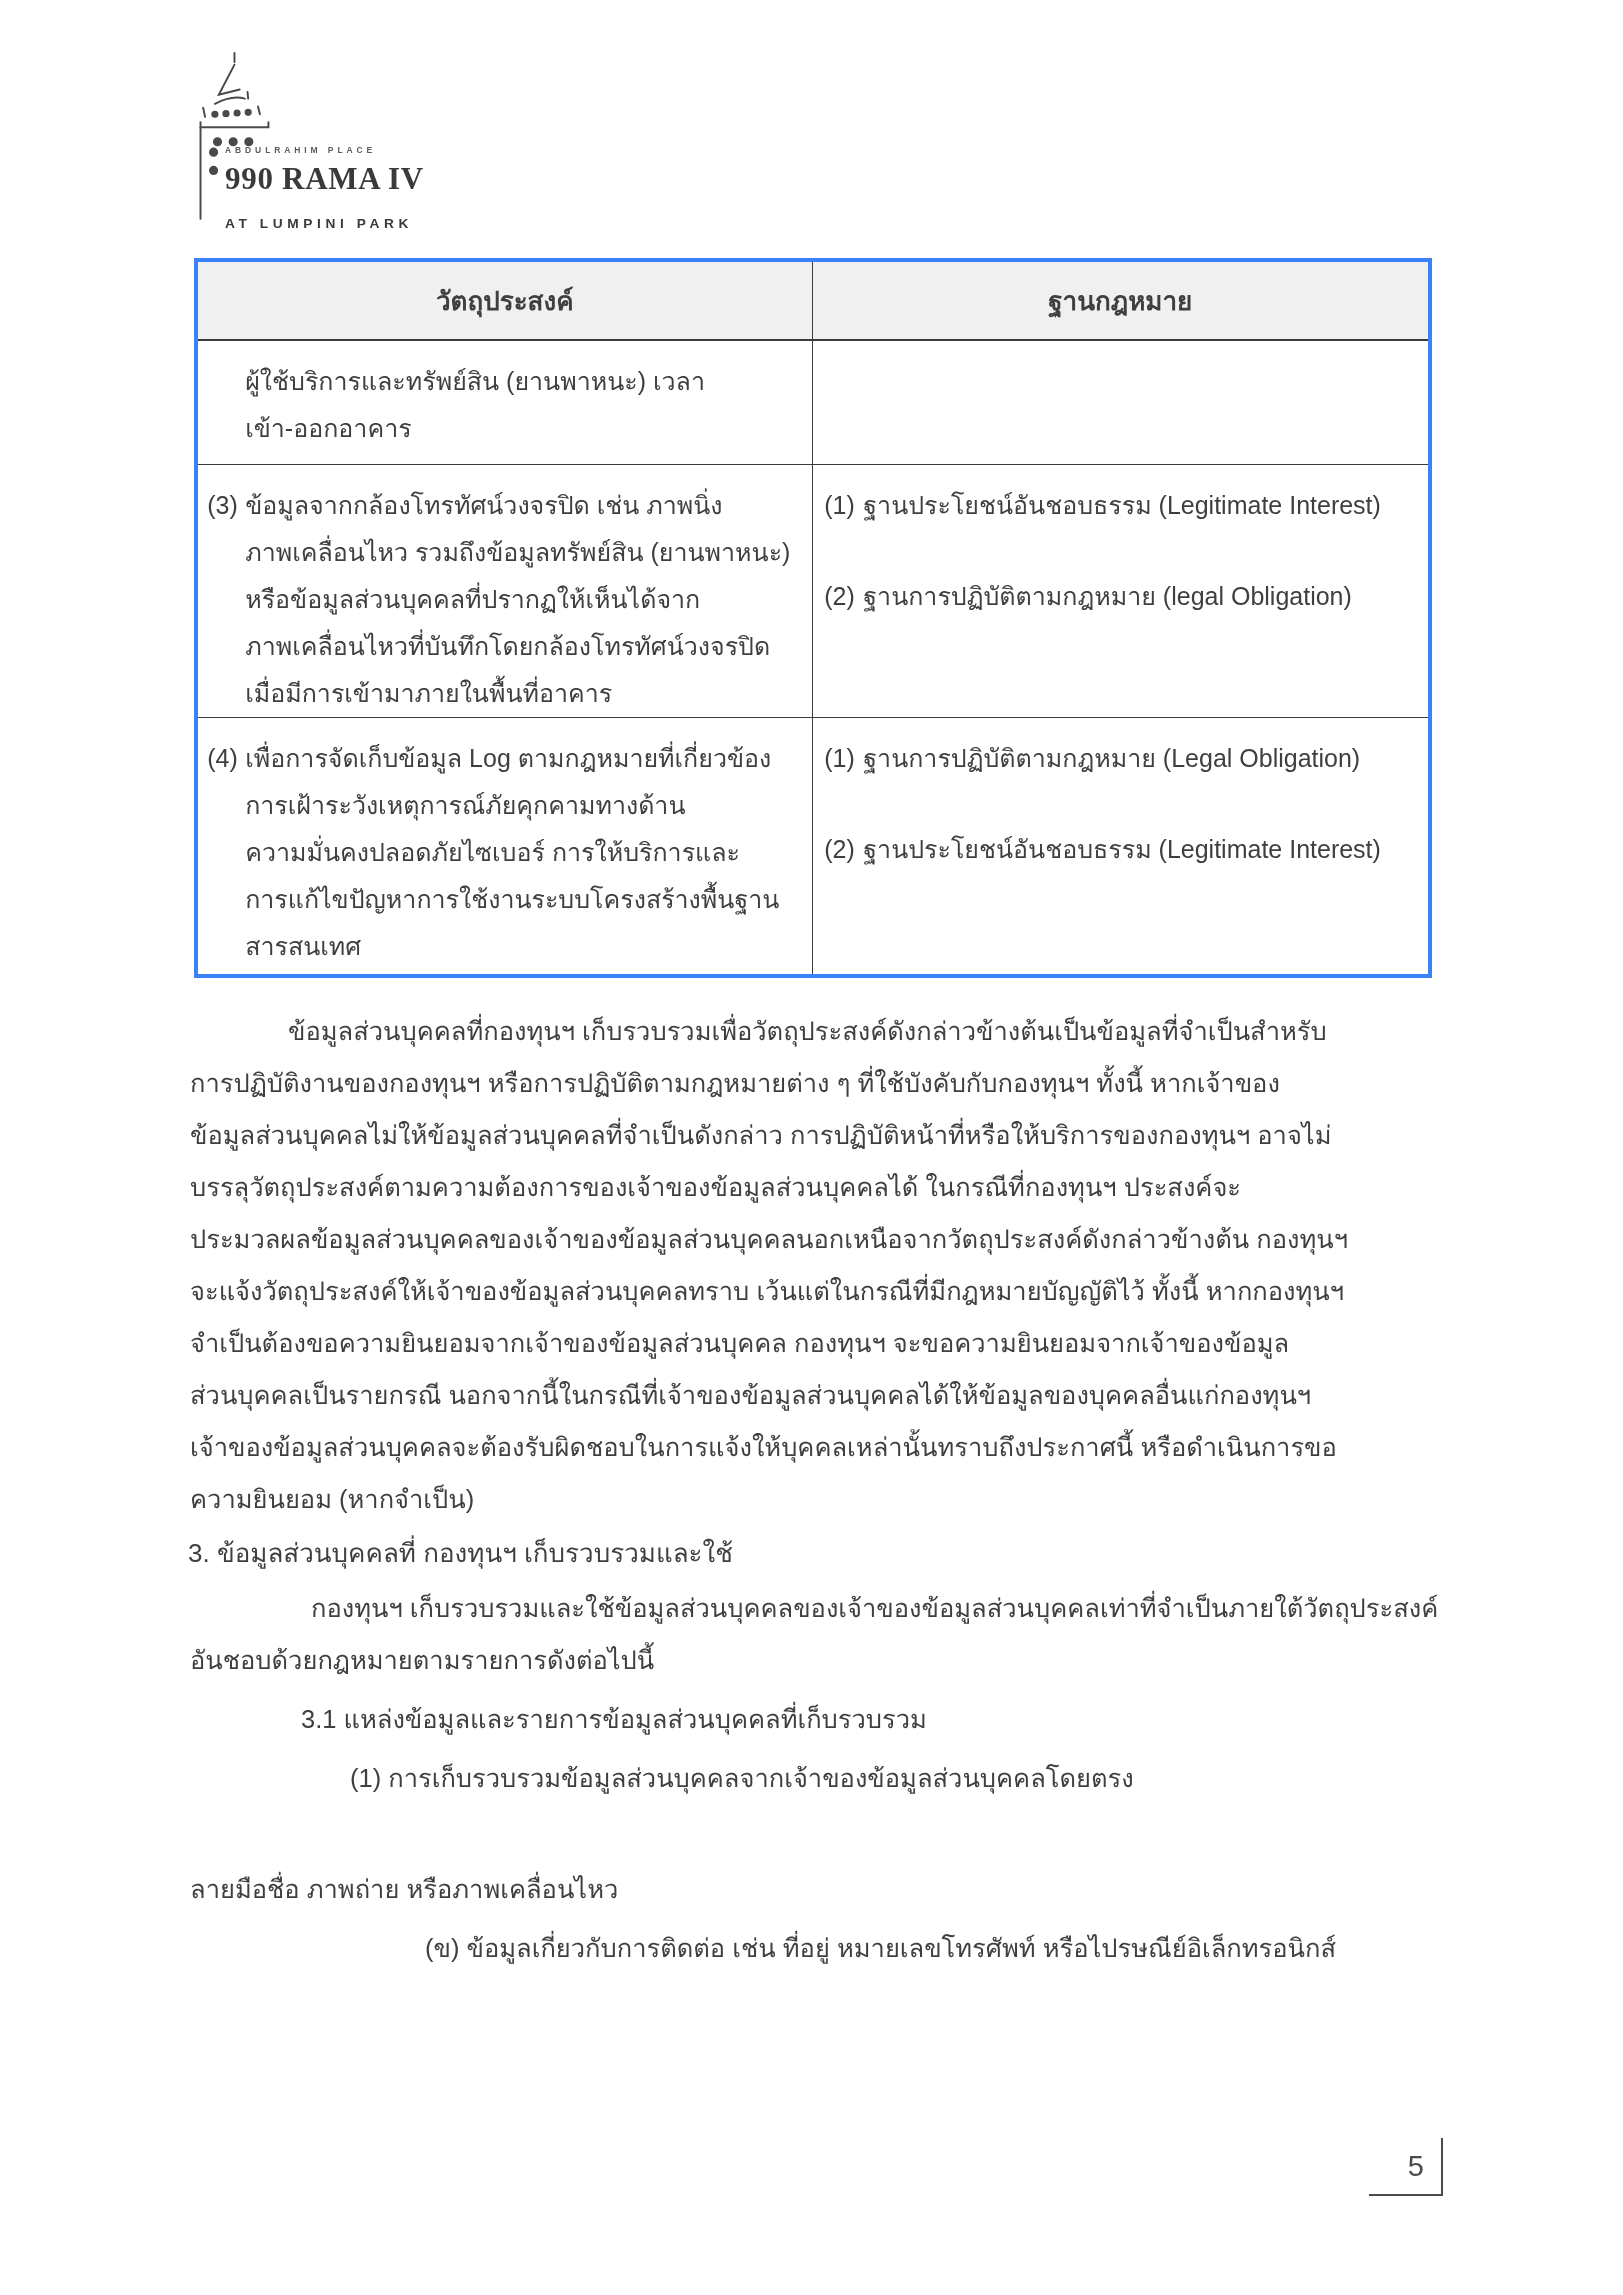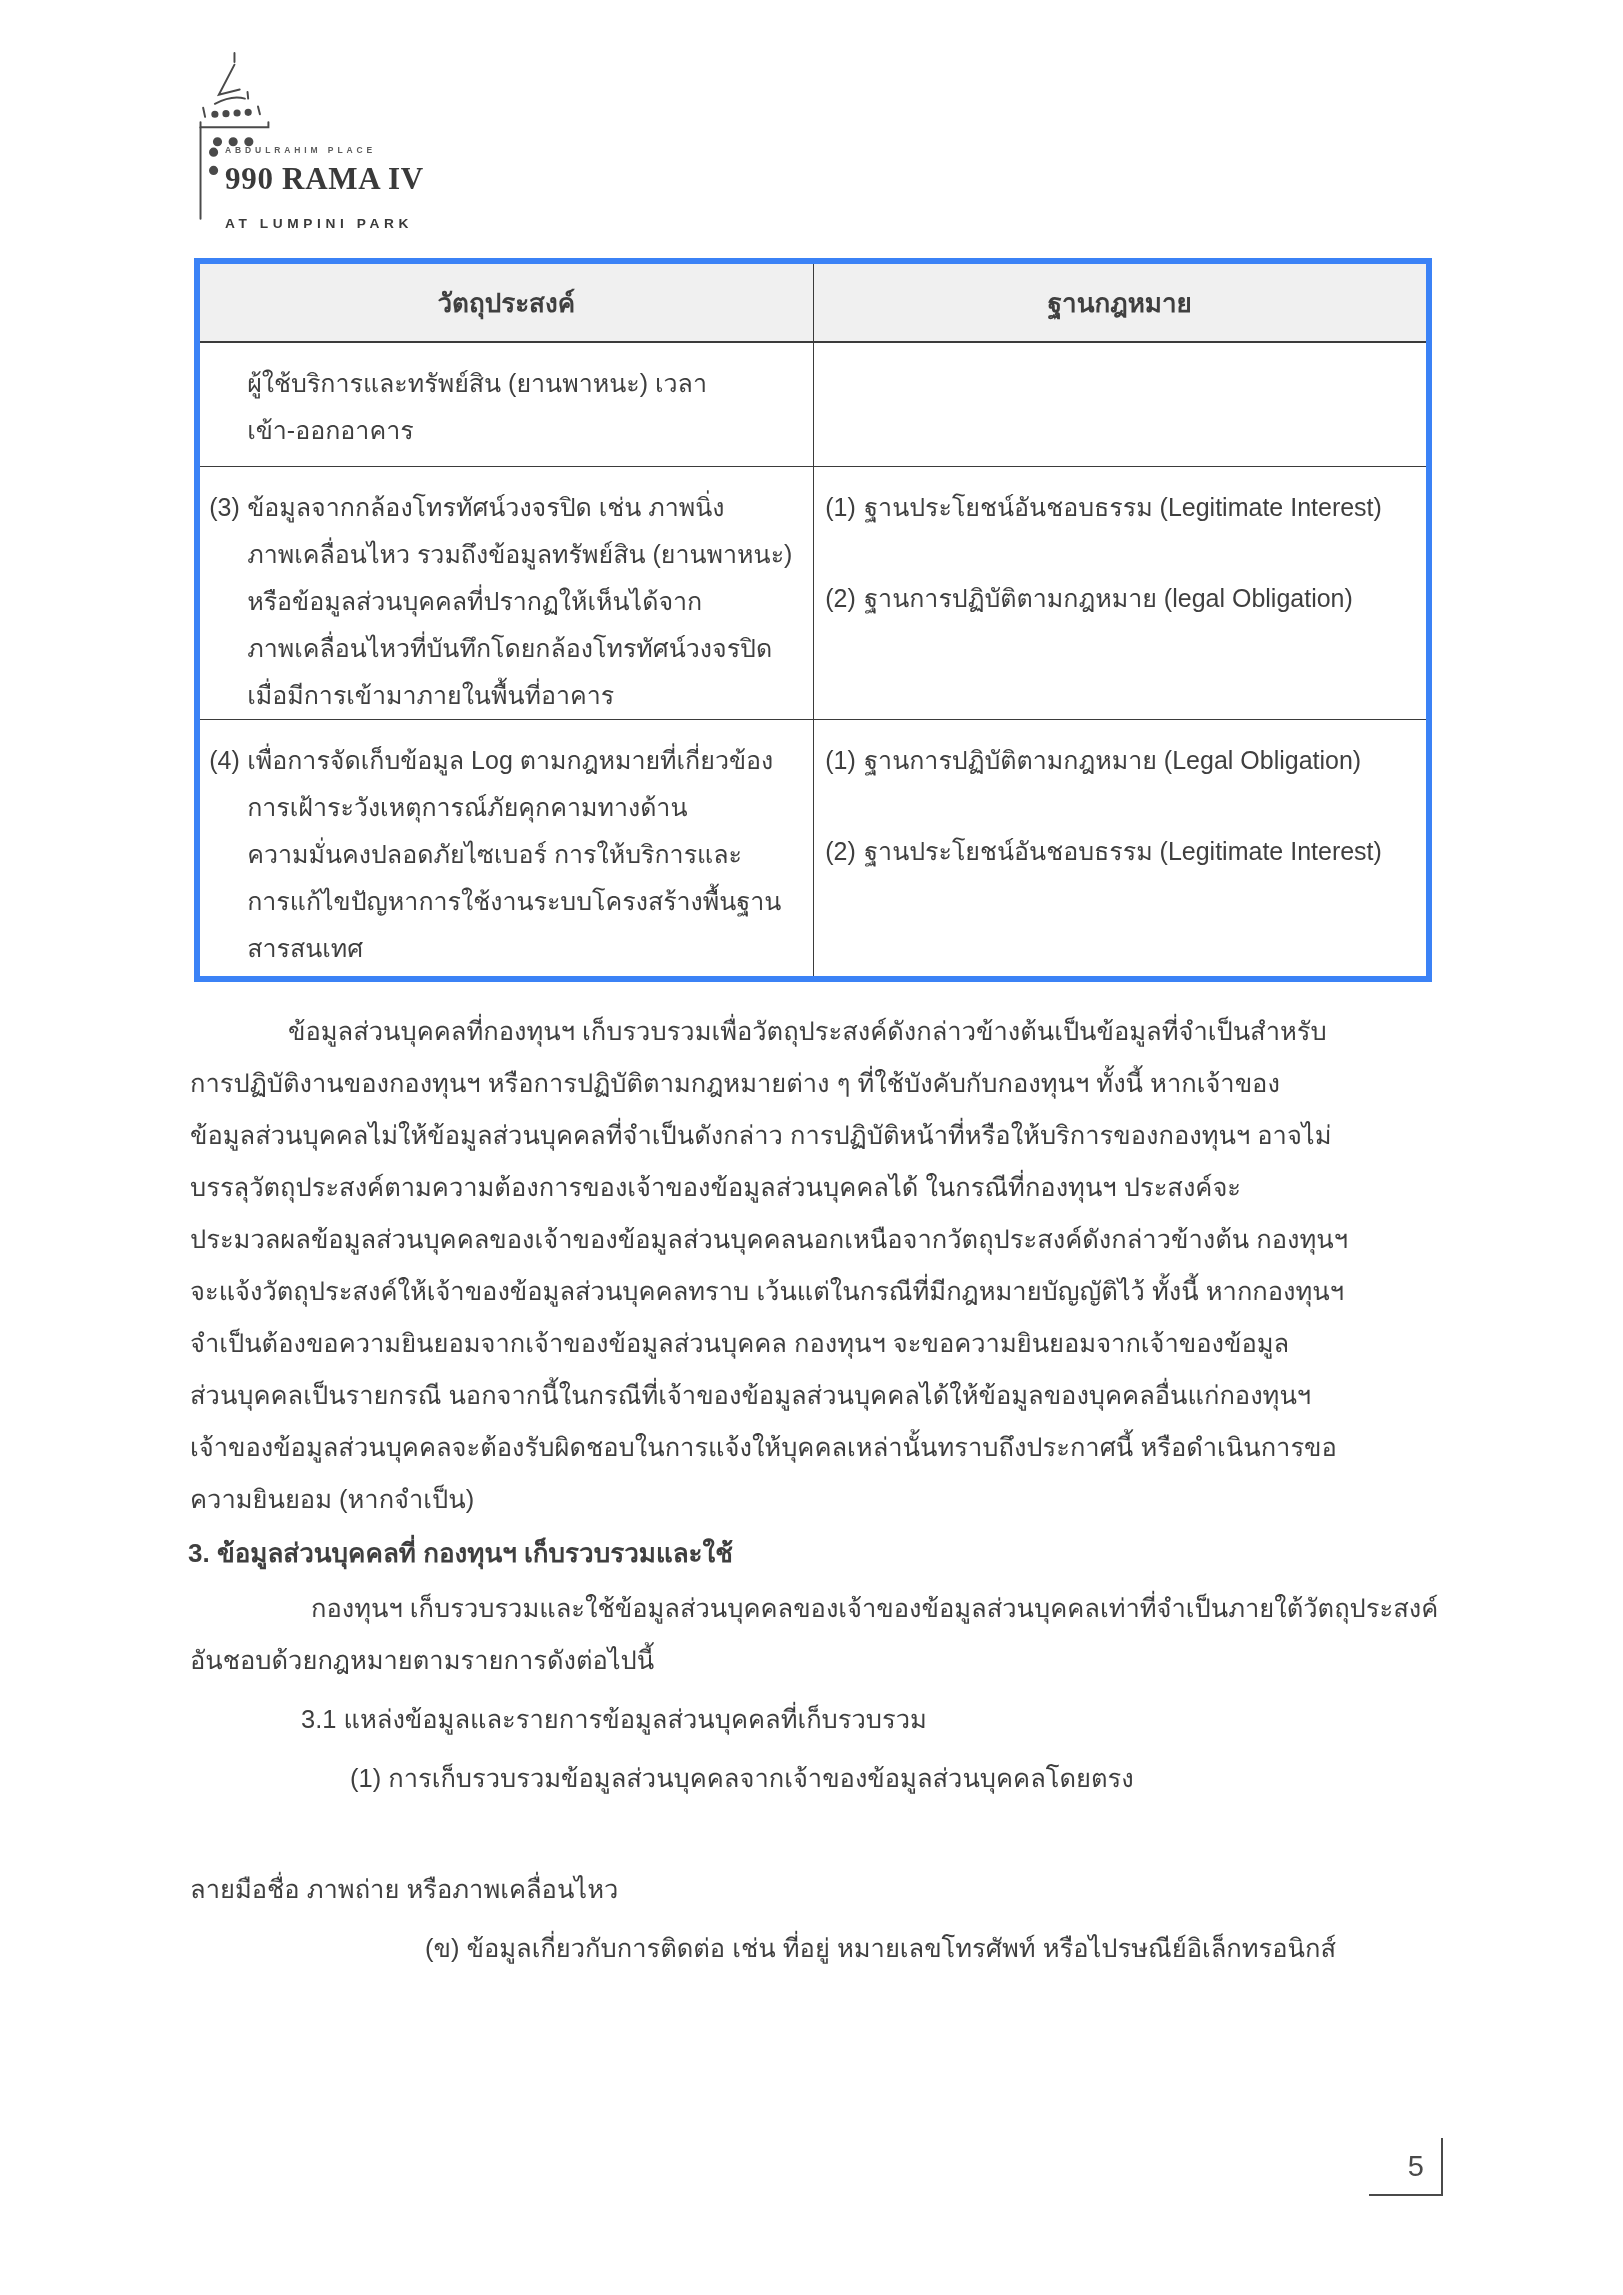--- a/index.html
+++ b/index.html
@@ -19,41 +19,41 @@
   .logo-l2{font-family:"Liberation Serif",serif;font-size:31px;font-weight:bold;color:#3a3a3a;letter-spacing:0.7px;margin-top:6px;white-space:nowrap;}
   .logo-l3{font-size:13.7px;font-weight:bold;letter-spacing:4.6px;color:#3a3a3a;margin-top:19px;white-space:nowrap;}
   
   table.t{
     position:absolute;left:194px;top:258px;width:1238px;
     border-collapse:collapse;table-layout:fixed;
     font-size:25px;color:#3f3f3f;
   }
   table.t col.c1{width:616px;}
   table.t th,table.t td{border:1.6px solid #3b3b3b;vertical-align:top;padding:0;}
-  table.t{border:6px solid #3b82f6;}
+  table.t{border:4px solid #3b82f6;}
   table.t th{
     height:77px;background:#f0f0f0;font-weight:bold;font-size:26px;
     text-align:center;vertical-align:middle;border-bottom-width:2.6px;
   }
   .pcell{display:flex;padding:17px 5.2px 0 9.2px;}
   .pnum{width:38px;flex:none;line-height:47px;}
   .plines{flex:1;}
   .plines > div{line-height:47px;white-space:nowrap;}
   td.h-row1{height:123px;}
   td.h-row2{height:249px;}
   td.h-row3{height:256px;}
   .lcell{padding:17px 5.2px 0 11.8px;}
   .legal-item{display:flex;line-height:47px;margin-bottom:44px;white-space:nowrap;}
   .legal-item .lnum{width:39px;flex:none;}
   
   .bodyline{position:absolute;font-size:25.5px;line-height:35px;color:#3f3f3f;white-space:nowrap;}
   .para{position:absolute;left:190px;width:1249px;font-size:25.5px;color:#3f3f3f;}
   .para > div{height:52px;white-space:nowrap;}
   .indent{ text-indent:98px; }
-  .bold{font-weight:bold;}
+  .bold{font-weight:normal;}
   
   .pagenum-box{
     position:absolute;left:1369px;top:2138px;width:74px;height:58px;
     border-right:2px solid #4a4a4a;border-bottom:2px solid #4a4a4a;
     display:flex;align-items:center;justify-content:flex-end;
     padding-right:17px;box-sizing:border-box;
     font-size:29px;color:#4a4a4a;
   }
 </style>
 </head>

